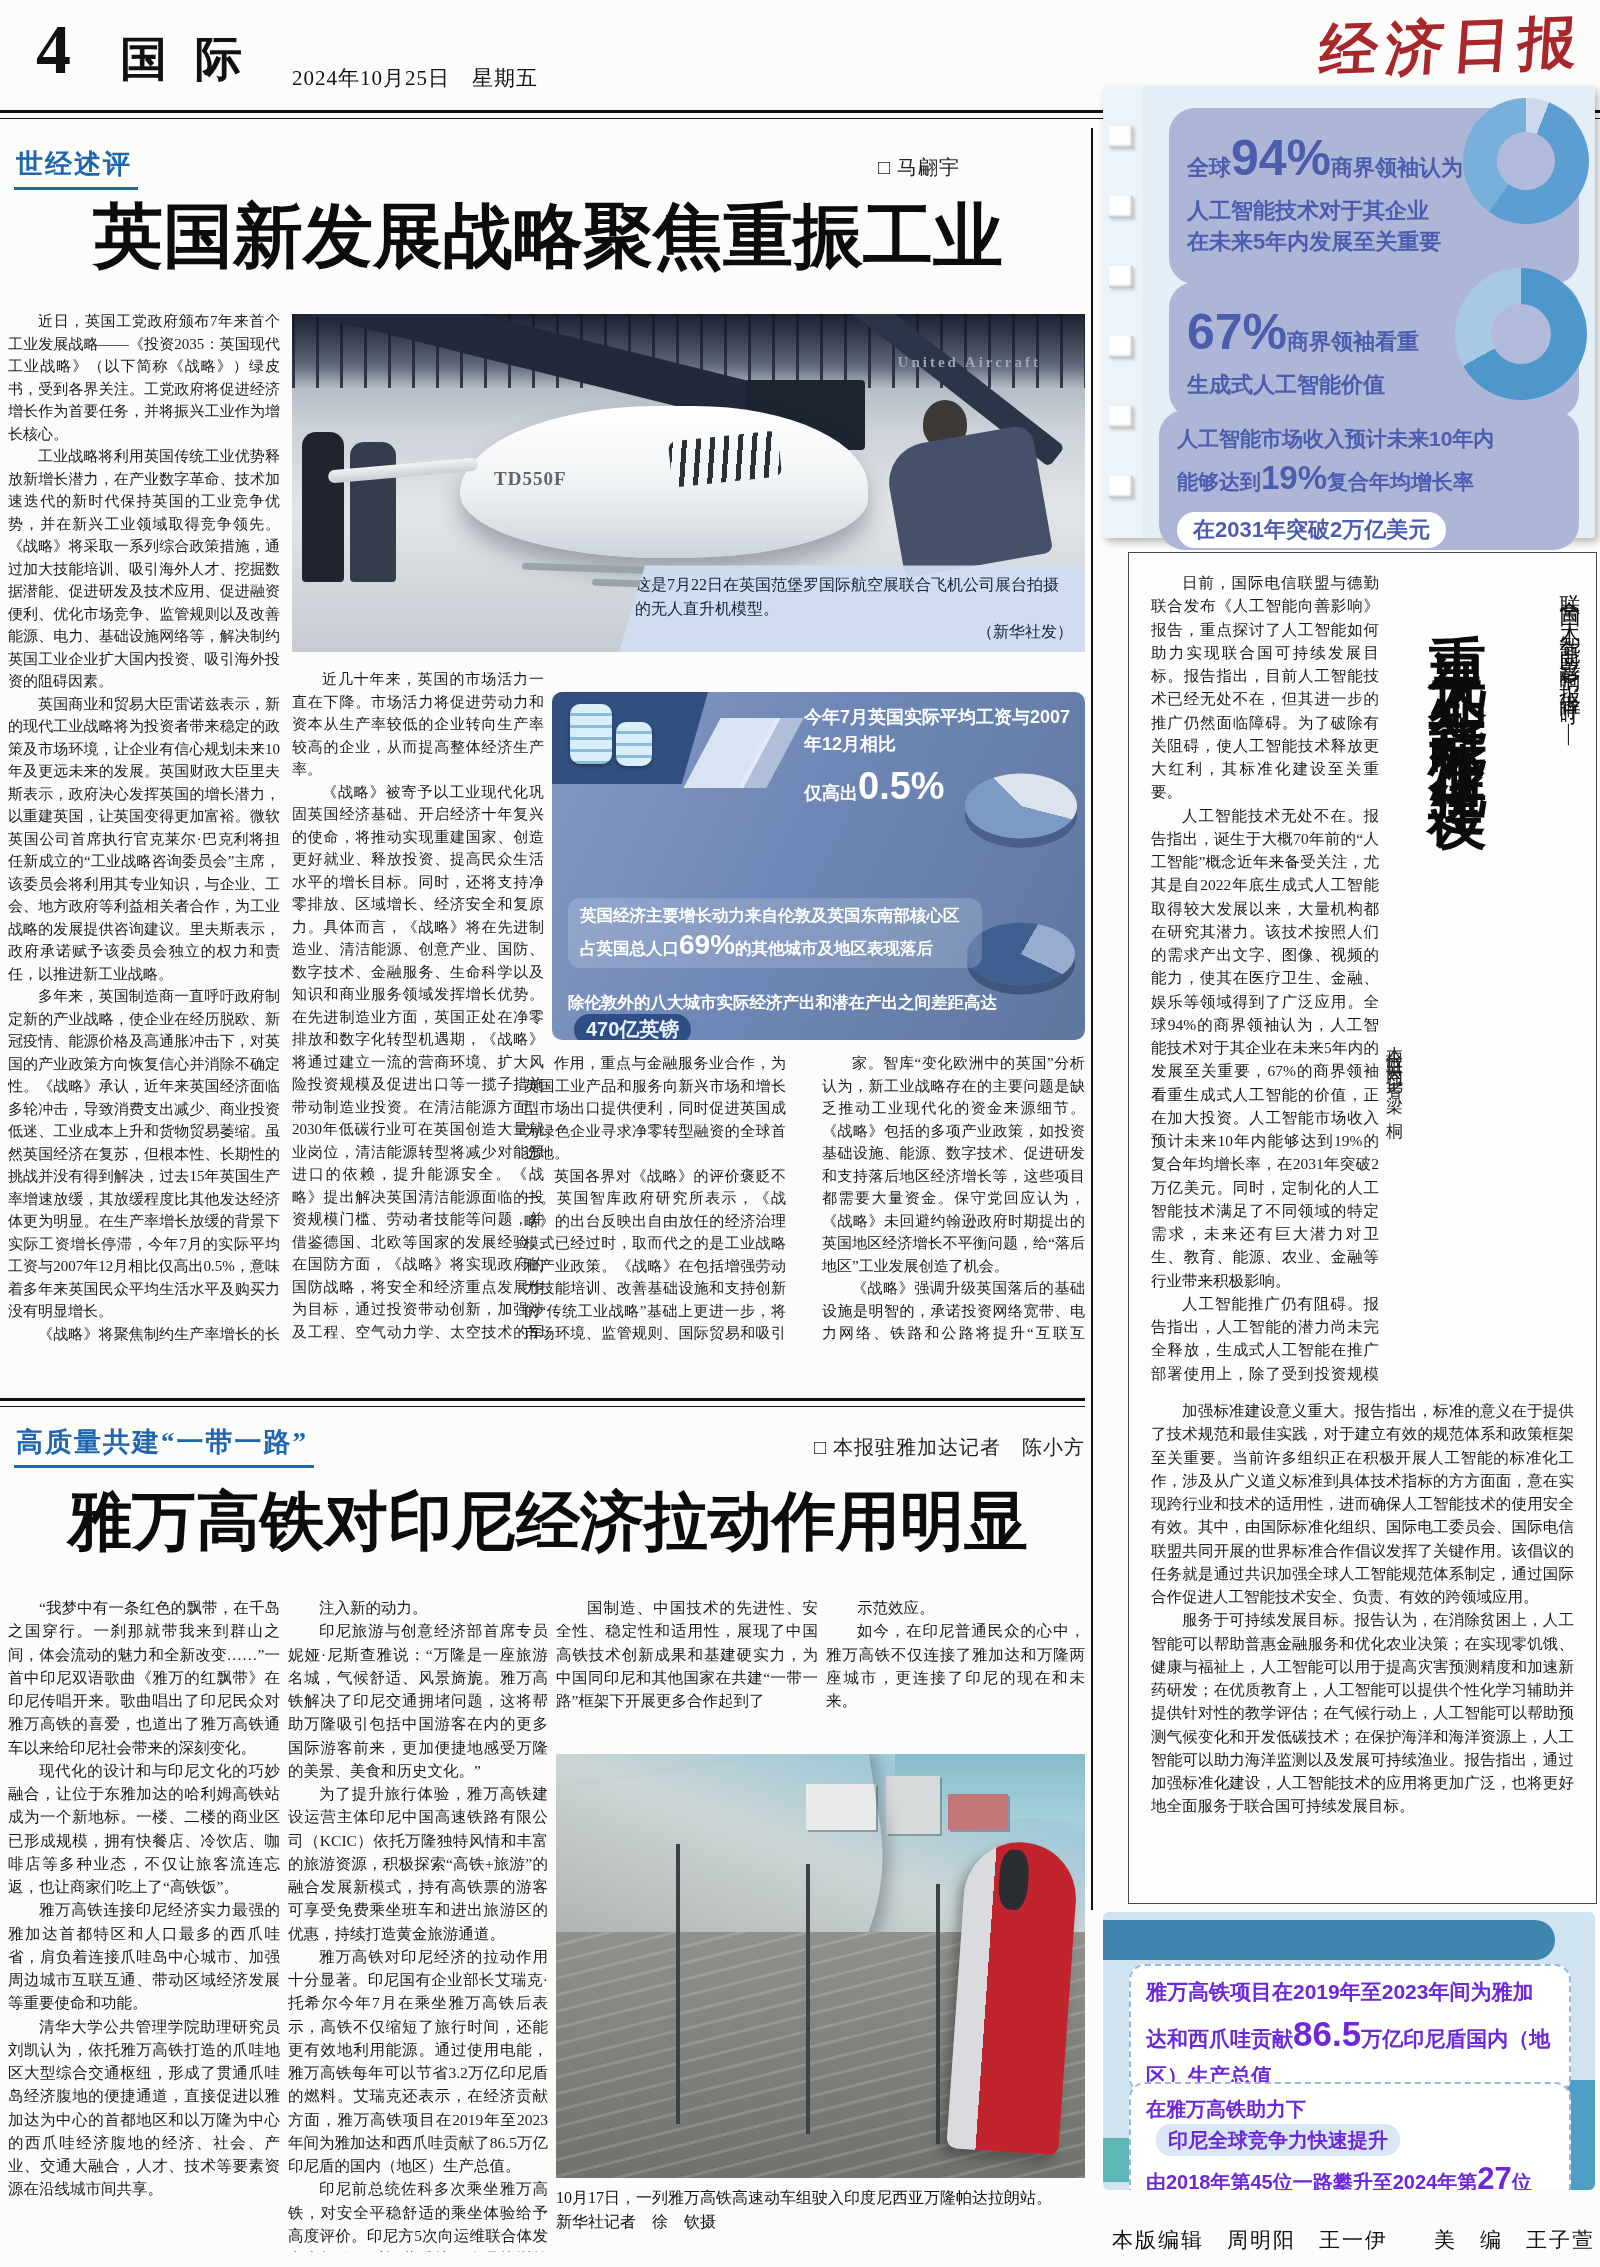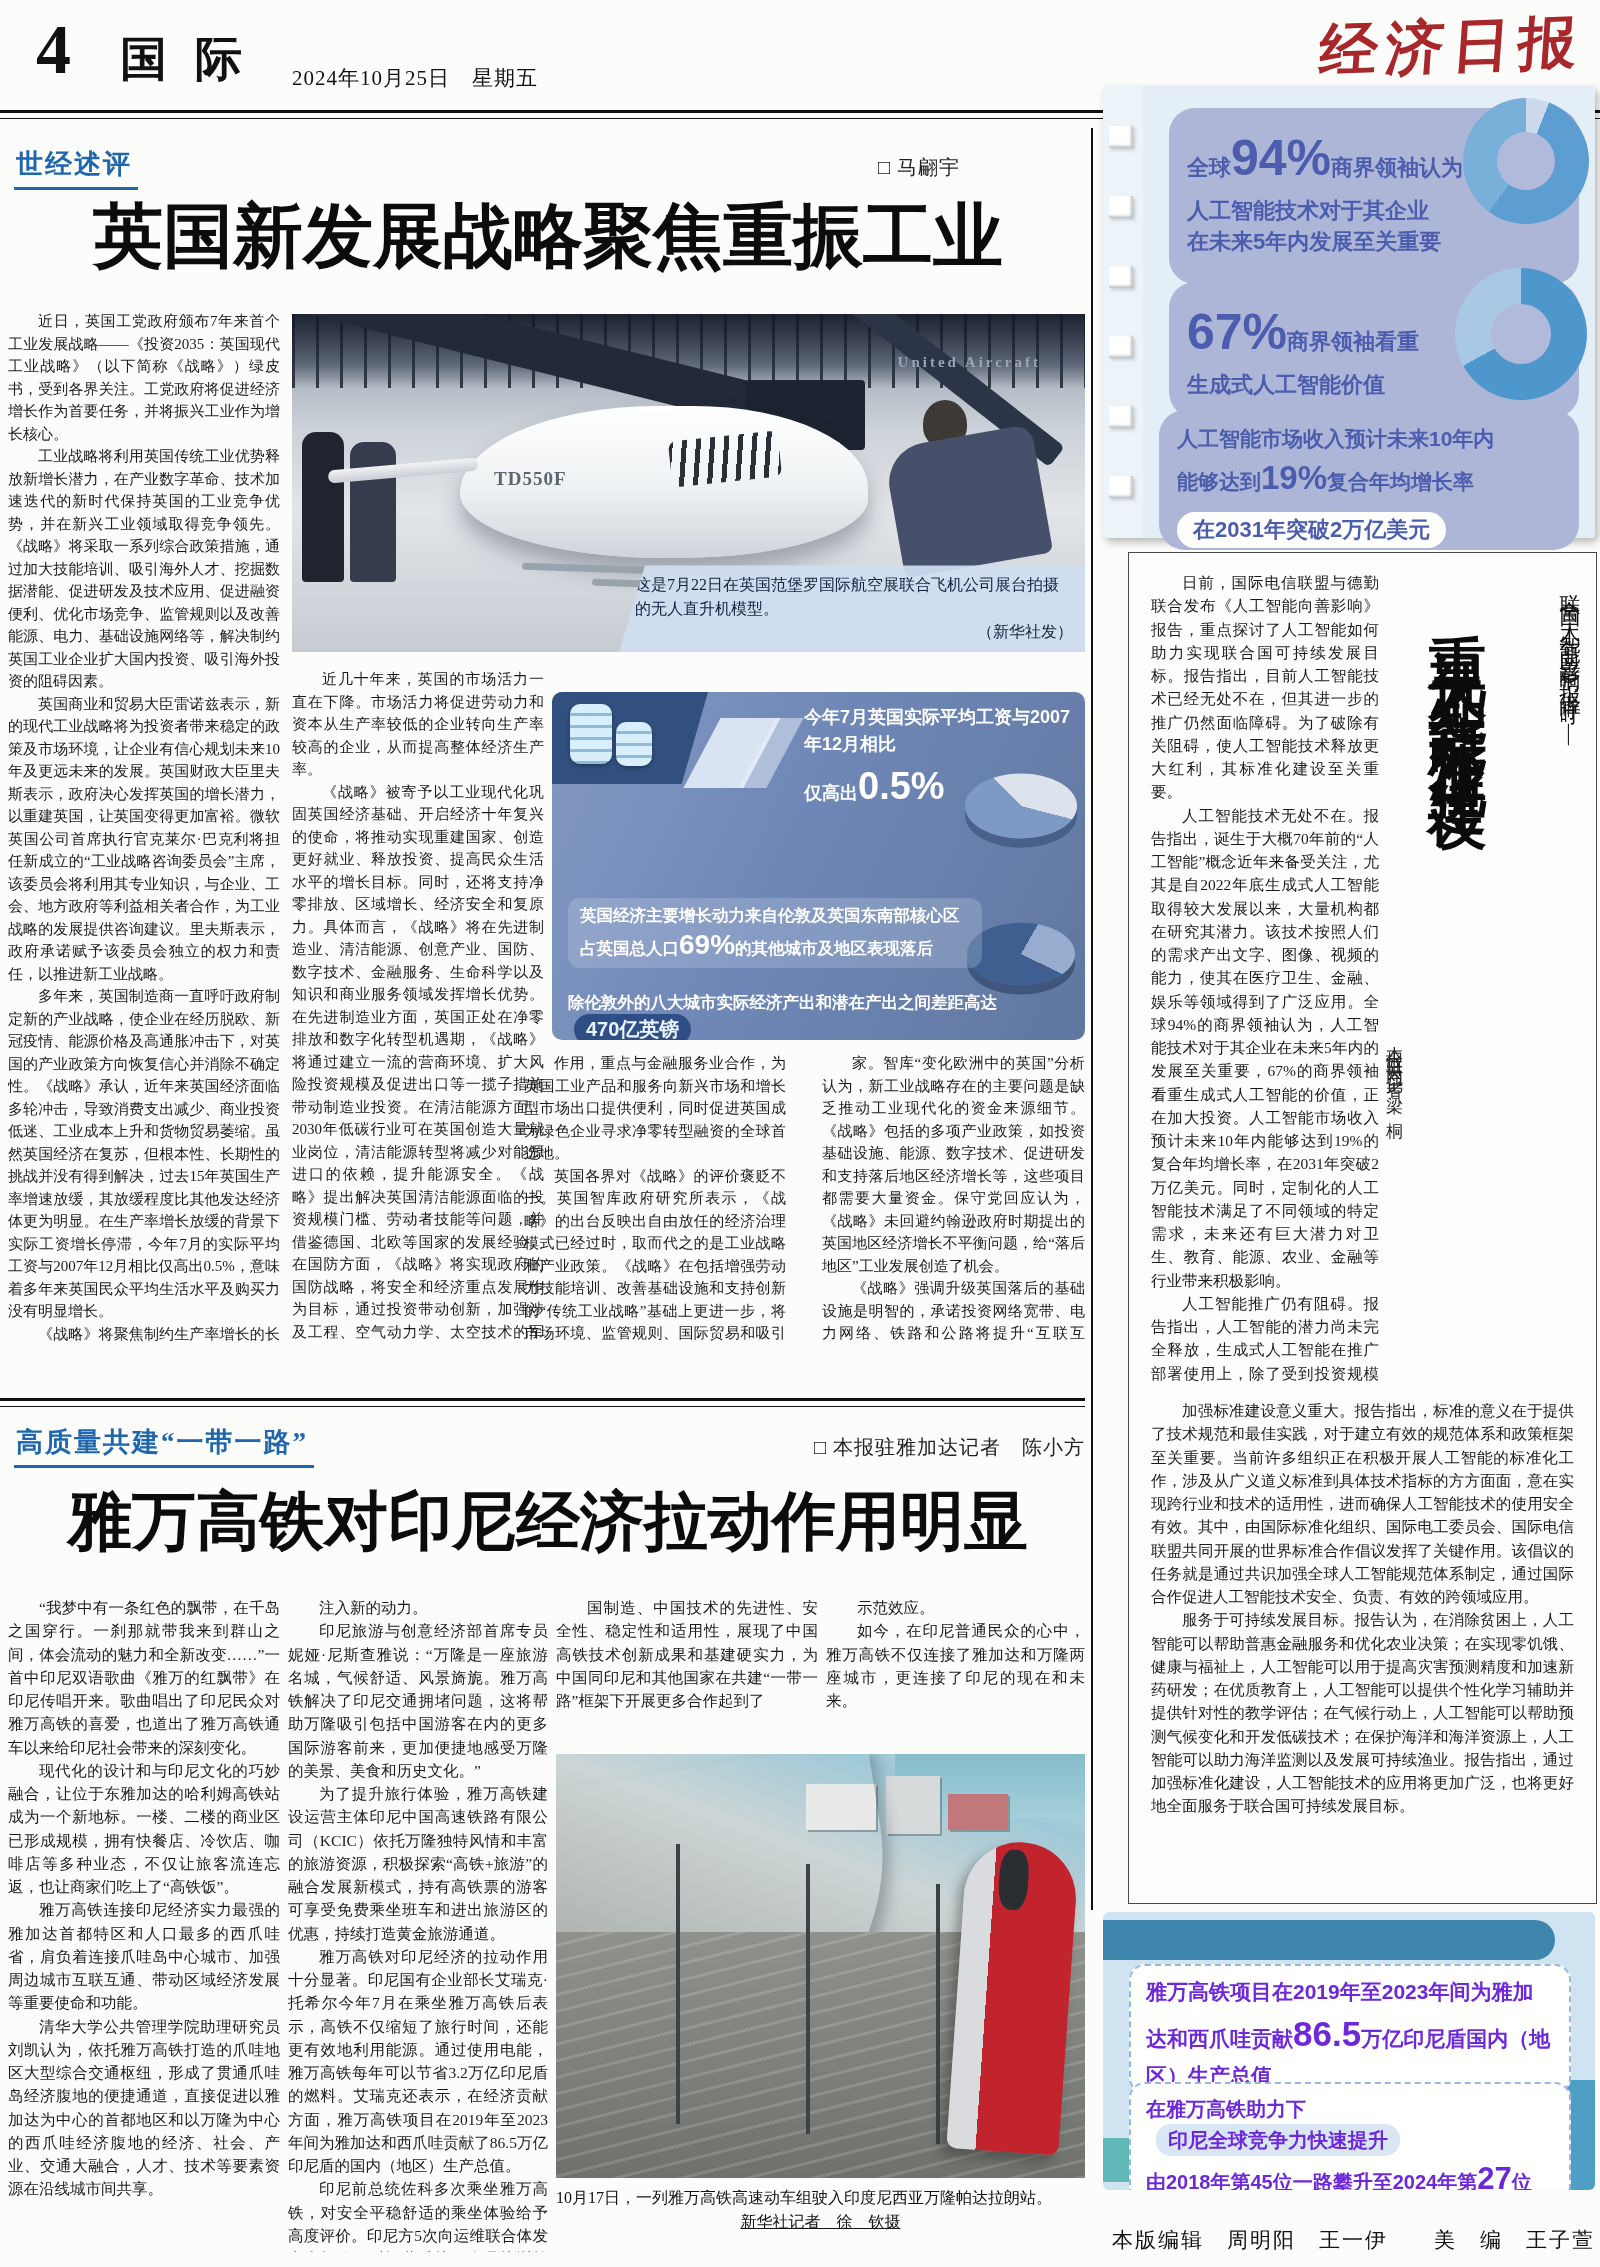--- a/index.html
+++ b/index.html
@@ -76,21 +76,21 @@
         border-radius:0 0 75% 25%;box-shadow:6px 10px 14px rgba(60,70,80,.35);}
   .tracks{position:absolute;left:0;bottom:0;width:100%;height:58%;
         background:linear-gradient(180deg,#8f918c,#6e716c),
         repeating-linear-gradient(78deg,rgba(70,55,40,.55) 0 4px,rgba(0,0,0,0) 4px 44px);}
   .ties{position:absolute;inset:0;background:repeating-linear-gradient(-14deg,rgba(255,255,255,.14) 0 3px,rgba(0,0,0,0) 3px 16px);}
   .train{position:absolute;right:16px;bottom:26px;width:112px;height:310px;transform:rotate(4deg);
         background:linear-gradient(90deg,#d9dbde 0 26%,#c2242e 26% 100%);border-radius:56px 56px 10px 10px;box-shadow:-6px 8px 12px rgba(40,40,40,.4);}
   .train::after{content:"";position:absolute;left:30%;top:8px;width:26%;height:60px;background:#2a2e33;border-radius:40%;}
   .pole{position:absolute;width:4px;background:#3c4246;}
   .photo2cap{font-size:16px;line-height:1.5;color:#111;}
-  .photo2cap .credit{display:block;text-align:center;text-decoration:underline;}
+  .photo2cap .credit{display:block;text-align:left;}
   
   .rail-stats{background:#cfe4f0;border-radius:6px;overflow:hidden;}
   .rs-topbar{position:absolute;left:0;top:8px;width:452px;height:40px;background:#3f86ae;border-radius:0 22px 22px 0;}
   .rs-botbar{position:absolute;left:0;bottom:8px;width:330px;height:44px;background:#5fb7b7;border-radius:0 22px 22px 0;}
   .rs-corner{position:absolute;right:0;bottom:0;width:130px;height:110px;background:#4f9ec6;border-radius:14px 0 0 0;}
   .rs-box{position:absolute;left:26px;width:408px;background:#fff;border:2px dashed #97b8da;border-radius:16px;
         padding:10px 15px;color:#6d28d9;font-weight:700;font-family:"Liberation Sans",sans-serif;font-size:21px;line-height:1.5;}
   .rs-box .bignum{font-size:35px;font-weight:900;}
   .rs-pill{display:inline-block;background:#d9e7f5;border-radius:15px;padding:1px 12px;margin-left:10px;}
   .pg-footer{font-size:21px;letter-spacing:2px;color:#111;text-align:right;}

